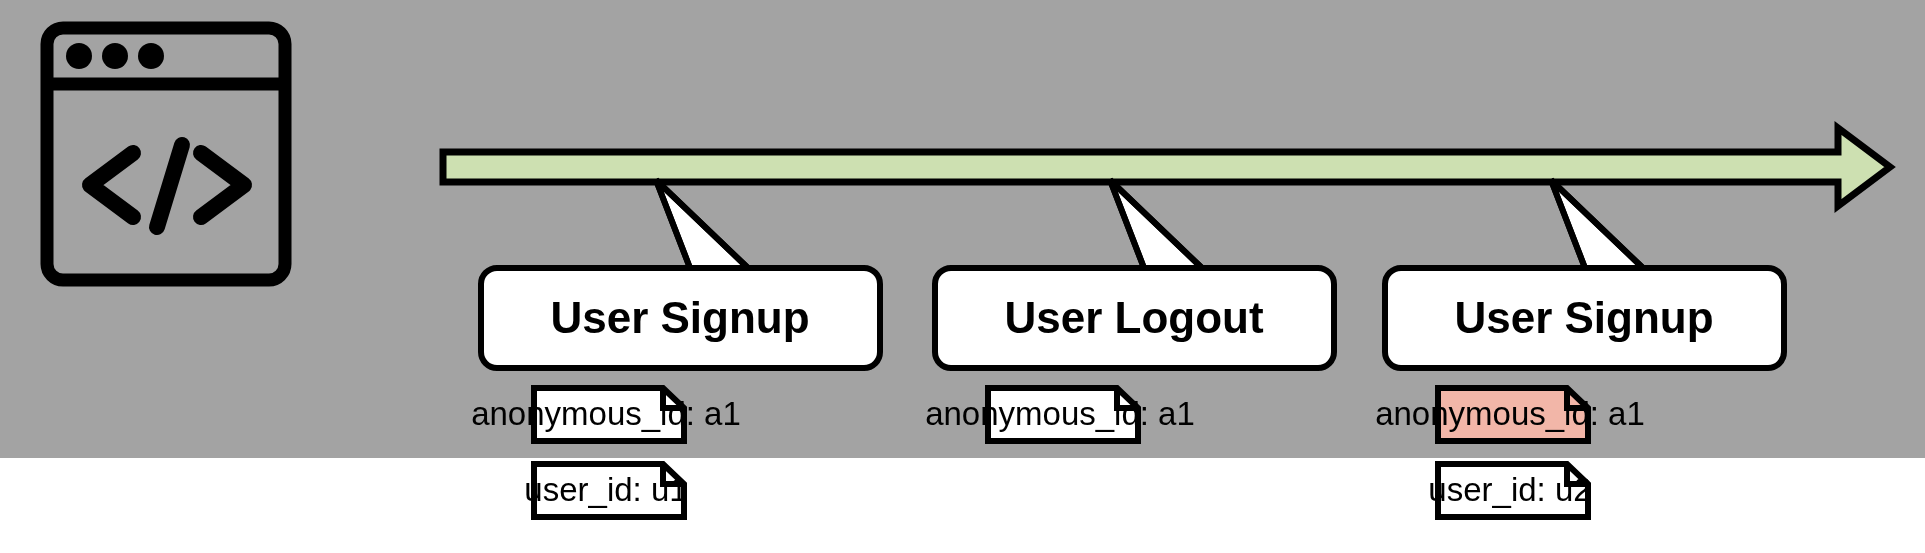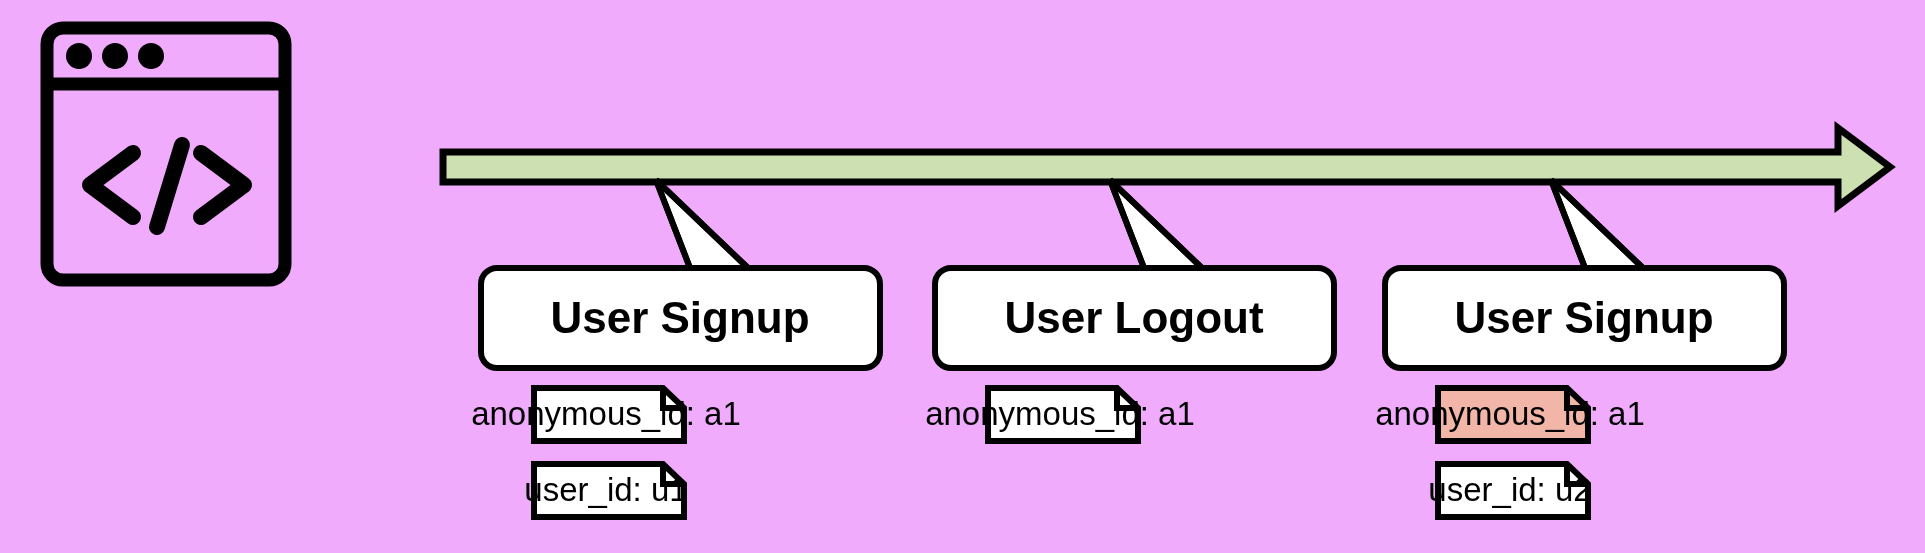--- a/index.html
+++ b/index.html
@@ -9,22 +9,22 @@
   }
   body {
     width: 1925px;
     height: 553px;
     overflow: hidden;
     font-family: "Liberation Sans", sans-serif;
   }
   #diagram-root {
     position: relative;
     width: 1925px;
-    height: 553px;
-    background: #f0abfc;
+    height: 458px;
+    background: #a3a3a3;
   }
   svg.canvas {
     position: absolute;
     left: 0;
     top: 0;
     width: 1925px;
     height: 553px;
     display: block;
   }
   text {

